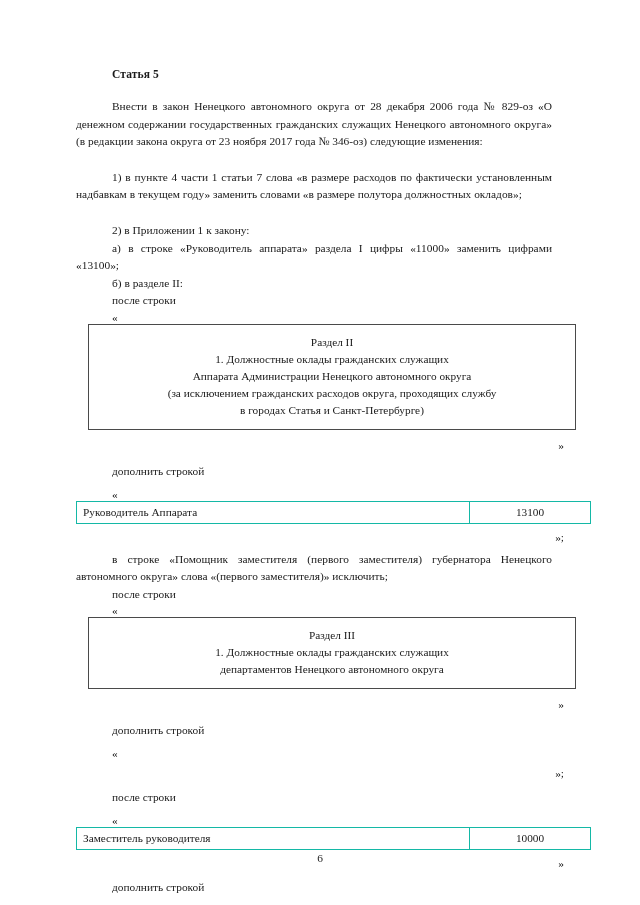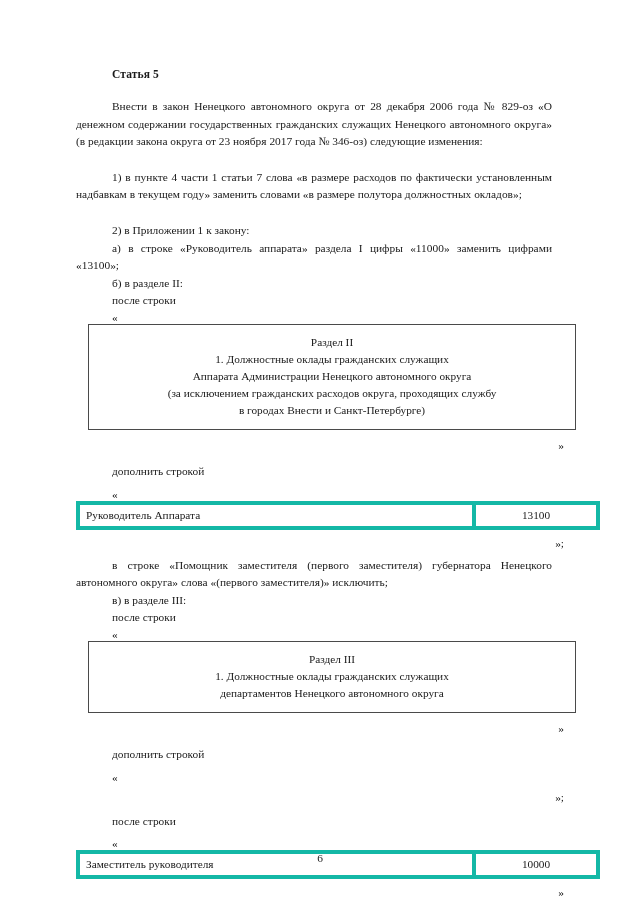--- a/index.html
+++ b/index.html
@@ -76,21 +76,21 @@
   }
   .box .line { display: block; }
 
   table.row-table {
     border-collapse: collapse;
     width: 488px;
     table-layout: fixed;
     font-size: 11.3px;
   }
   table.row-table td {
-    border: 4px solid #14b8a6;
+    border: 1px solid #14b8a6;
     padding: 2px 6px 3px 6px;
     line-height: 16px;
     vertical-align: top;
   }
   table.row-table td.name { text-align: left; width: 380px; }
   table.row-table td.value { text-align: center; width: 108px; }
 
   .pageno {
     position: absolute;
     left: 0;
@@ -126,21 +126,21 @@
     <p class="para">б) в разделе II:</p>
     <p class="para">после строки</p>
 
     <div class="q-open">«</div>
 
     <div class="box">
       <span class="line">Раздел II</span>
       <span class="line">1. Должностные оклады гражданских служащих</span>
       <span class="line">Аппарата Администрации Ненецкого автономного округа</span>
       <span class="line">(за исключением гражданских расходов округа, проходящих службу</span>
-      <span class="line">в городах Внести и Санкт-Петербурге)</span>
+      <span class="line">в городах Статья и Санкт-Петербурге)</span>
     </div>
 
     <div class="sp8"></div>
     <div class="q-close">»</div>
 
     <div class="sp10"></div>
 
     <p class="para">дополнить строкой</p>
 
     <div class="sp6"></div>
@@ -154,21 +154,20 @@
       </tr>
     </tbody>
       </table>
 
     <div class="sp6"></div>
     <div class="q-close">»;</div>
 
     <div class="sp6"></div>
 
     <p class="para">в строке «Помощник заместителя (первого заместителя) губернатора Ненецкого автономного округа» слова «(первого заместителя)» исключить;</p>
-    <p class="para">в) в разделе III:</p>
     <p class="para">после строки</p>
 
     <div class="q-open">«</div>
 
     <div class="box">
       <span class="line">Раздел III</span>
       <span class="line">1. Должностные оклады гражданских служащих</span>
       <span class="line">департаментов Ненецкого автономного округа</span>
     </div>
 

